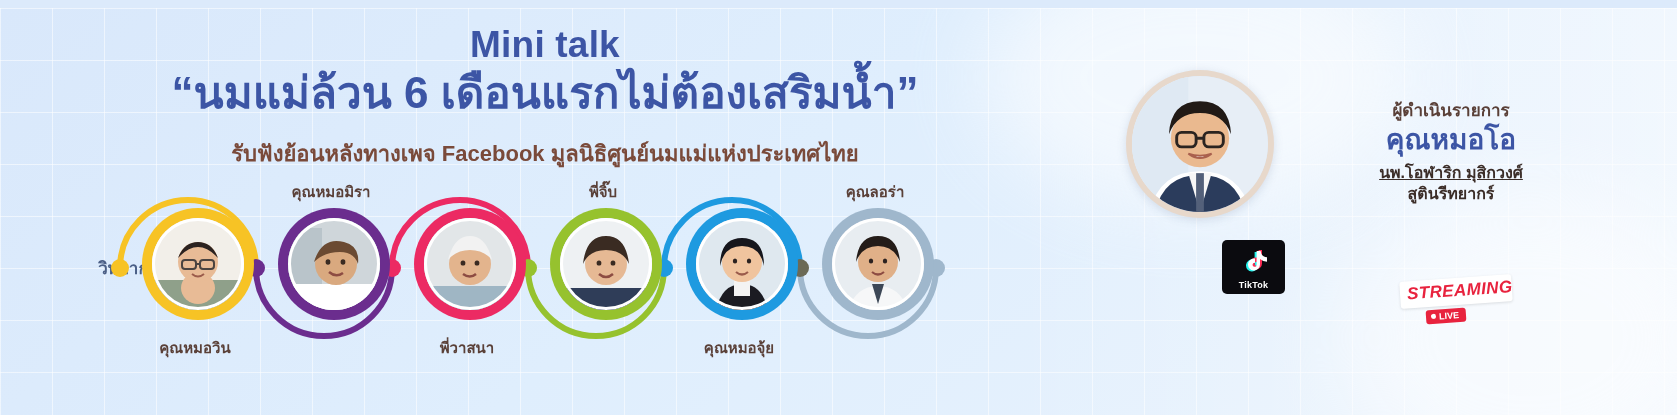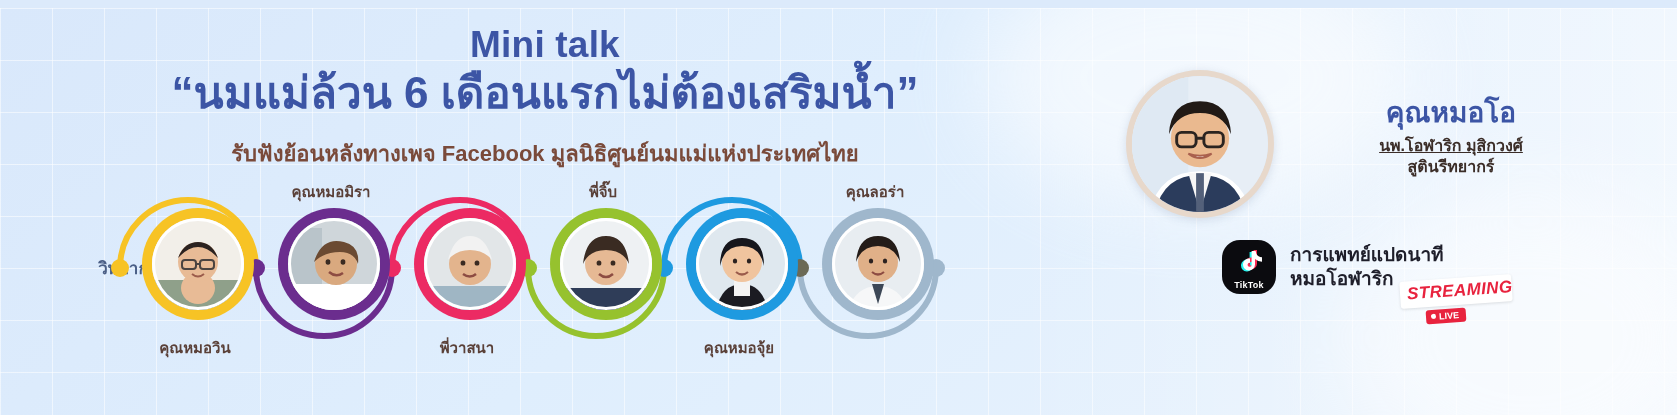--- a/index.html
+++ b/index.html
@@ -76,22 +76,22 @@
   }
   #host-text{position:absolute;left:1286px;top:88px;width:330px;text-align:center;}
   .host-role{color:#5a4038;font-size:17px;font-weight:bold;}
   .host-name{color:#3c55a5;font-size:28px;font-weight:bold;margin-top:2px;line-height:1.1;}
   .host-full{color:#3b2d28;font-size:16px;font-weight:bold;margin-top:6px;line-height:1.35;text-decoration:underline;}
   .host-spec{color:#3b2d28;font-size:16px;font-weight:bold;line-height:1.35;}
 
   
   #tiktok-row{position:absolute;left:1222px;top:232px;display:flex;align-items:center;gap:14px;}
   .tt-logo{
-    width:54px;height:54px;border-radius:18px;background:#0b0b0f;position:relative;
-    display:flex;align-items:flex-start;justify-content:center;overflow:hidden;
+    width:54px;height:54px;border-radius:5px;background:#0b0b0f;position:relative;
+    display:flex;align-items:flex-start;justify-content:center;overflow:hidden;padding-left:9px;
   }
   .tt-note{position:absolute;left:50%;top:7px;transform:translateX(-50%);}
   .tt-word{
     position:absolute;bottom:4px;left:0;width:100%;text-align:center;
     color:#fff;font-size:9px;font-weight:bold;letter-spacing:.2px;
   }
   .tt-text{color:#1e1e2a;font-size:19px;font-weight:bold;line-height:1.25;}
 
   #streaming{
     position:absolute;left:1400px;top:270px;width:112px;
@@ -273,39 +273,36 @@
         <path d="M38 60 q2 -34 32 -34 q30 0 32 34 q-8 -22 -32 -22 q-24 0 -32 22z" fill="#211a16"></path>
         <rect x="46" y="58" width="20" height="15" rx="5" fill="none" stroke="#2b2420" stroke-width="3"></rect>
         <rect x="74" y="58" width="20" height="15" rx="5" fill="none" stroke="#2b2420" stroke-width="3"></rect>
         <path d="M66 64 h8" stroke="#2b2420" stroke-width="3"></path>
         <path d="M58 80 q12 9 24 0 q-12 4 -24 0z" fill="#ffffff" stroke="#a9604d" stroke-width="2"></path>
       </svg>
     </div>
   </div>
 
   <div id="host-text">
+    <div class="host-role">ผู้ดำเนินรายการ</div>
     <div class="host-name">คุณหมอโอ</div>
     <div class="host-full">นพ.โอฬาริก มุสิกวงศ์</div>
     <div class="host-spec">สูตินรีทยากร์</div>
   </div>
 
   <div id="tiktok-row">
     <div class="tt-logo">
       <svg class="tt-note" width="34" height="34" viewBox="0 0 34 34">
         <path d="M23 4 v13.5 a6 6 0 1 1 -5 -5.9 v4.3 a2 2 0 1 0 1.6 2 V4z" fill="#25f4ee" transform="translate(-2,1)"></path>
         <path d="M23 4 v13.5 a6 6 0 1 1 -5 -5.9 v4.3 a2 2 0 1 0 1.6 2 V4z" fill="#fe2c55" transform="translate(2,-1)"></path>
         <path d="M23 4 v13.5 a6 6 0 1 1 -5 -5.9 v4.3 a2 2 0 1 0 1.6 2 V4z" fill="#ffffff"></path>
         <path d="M23 4 h4.6 a7 7 0 0 0 6.4 6.3 v4.4 a11 11 0 0 1 -7 -2.6 V4z" fill="#ffffff" transform="translate(-4,0)"></path>
       </svg>
       <div class="tt-word">TikTok</div>
     </div>
-    <div>
-      <div class="tt-text">การแพทย์แปดนาที</div>
-      <div class="tt-text">หมอโอฬาริก</div>
-    </div>
   </div>
 
   <div id="streaming">
     <div class="stream-bar">
       <span class="stream-word">STREAMING</span>
     </div>
     <span class="live-chip">
       <span class="live-dot"></span><span>LIVE</span>
     </span>
   </div>

